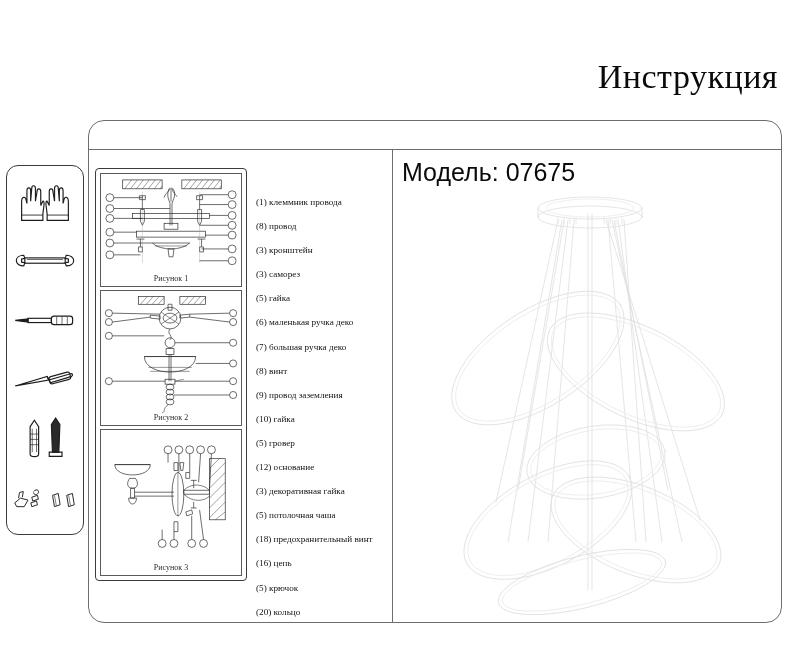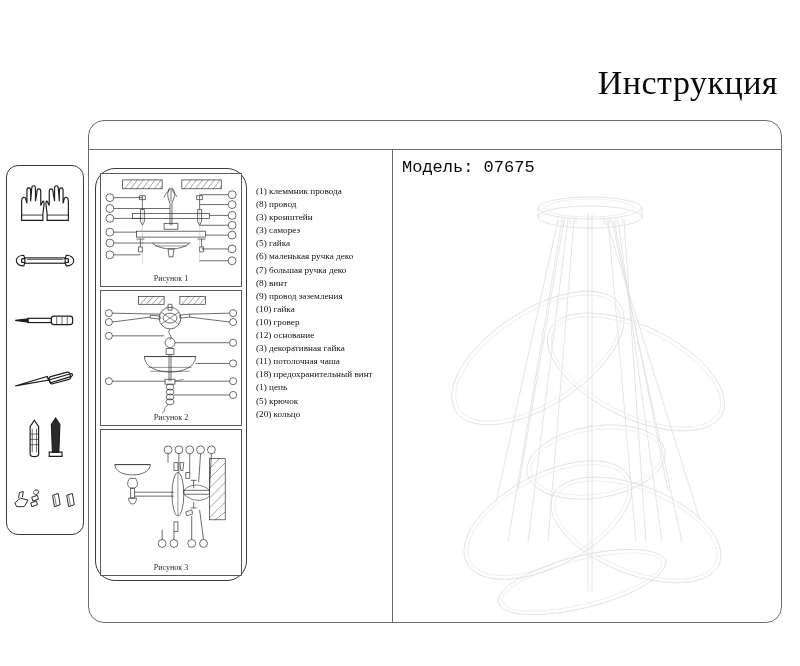--- a/index.html
+++ b/index.html
@@ -19,21 +19,20 @@
   #doc-title {
     position: absolute;
     right: 22px;
     top: 60px;
     font-size: 34px;
     line-height: 1;
     color: #0a0a0a;
     font-family: "Liberation Serif", serif;
     letter-spacing: 0.5px;
     white-space: nowrap;
-    margin-top: 6px;
   }
 
   
   #main-panel {
     position: absolute;
     left: 88px;
     top: 120px;
     width: 694px;
     height: 503px;
     border: 1px solid #6d6d6d;
@@ -85,21 +84,21 @@
   .tool-item svg { display: block; }
 
   
   #figures-col {
     position: absolute;
     left: 95px;
     top: 168px;
     width: 152px;
     height: 413px;
     border: 1px solid #3b3b3b;
-    border-radius: 20px;
+    border-radius: 4px;
     box-sizing: border-box;
     background: #fff;
     padding: 4px;
     display: flex;
     flex-direction: column;
     gap: 3px;
   }
   .figure-box {
     border: 1px solid #5a5a5a;
     box-sizing: border-box;
@@ -134,30 +133,30 @@
   #parts-legend {
     position: absolute;
     left: 256px;
     top: 185px;
     width: 128px;
     font-family: "Liberation Serif", serif;
     font-size: 9.2px;
     line-height: 13.1px;
     color: #121212;
   }
-  #parts-legend div { white-space: normal; }
+  #parts-legend div { white-space: normal; margin-top: 11px; }
 
   
   #model-label {
     position: absolute;
     left: 402px;
     top: 158px;
-    font-size: 17px;
+    font-size: 25px;
     color: #0a0a0a;
-    font-family: Liberation Mono, monospace;
+    font-family: Liberation Sans, sans-serif;
     white-space: nowrap;
   }
 
   
   #product-image {
     position: absolute;
     left: 400px;
     top: 190px;
     width: 380px;
     height: 425px;
@@ -448,26 +447,26 @@
   <div>(1) клеммник провода</div>
   <div>(8) провод</div>
   <div>(3) кронштейн</div>
   <div>(3) саморез</div>
   <div>(5) гайка</div>
   <div>(6) маленькая ручка деко</div>
   <div>(7) большая ручка деко</div>
   <div>(8) винт</div>
   <div>(9) провод заземления</div>
   <div>(10) гайка</div>
-  <div>(10) гровер</div>
+  <div>(5) гровер</div>
   <div>(12) основание</div>
   <div>(3) декоративная гайка</div>
-  <div>(11) потолочная чаша</div>
+  <div>(5) потолочная чаша</div>
   <div>(18) предохранительный винт</div>
-  <div>(1) цепь</div>
+  <div>(16) цепь</div>
   <div>(5) крючок</div>
   <div>(20) кольцо</div>
 </div>
 
 <div id="model-label">Модель: 07675</div>
 
 <div id="product-image">
   <svg viewBox="0 0 380 425" fill="none" stroke="#e0e0e0" stroke-width="0.85" stroke-linecap="round" stroke-linejoin="round">
 
     <ellipse cx="190" cy="18" rx="52" ry="11"></ellipse>

